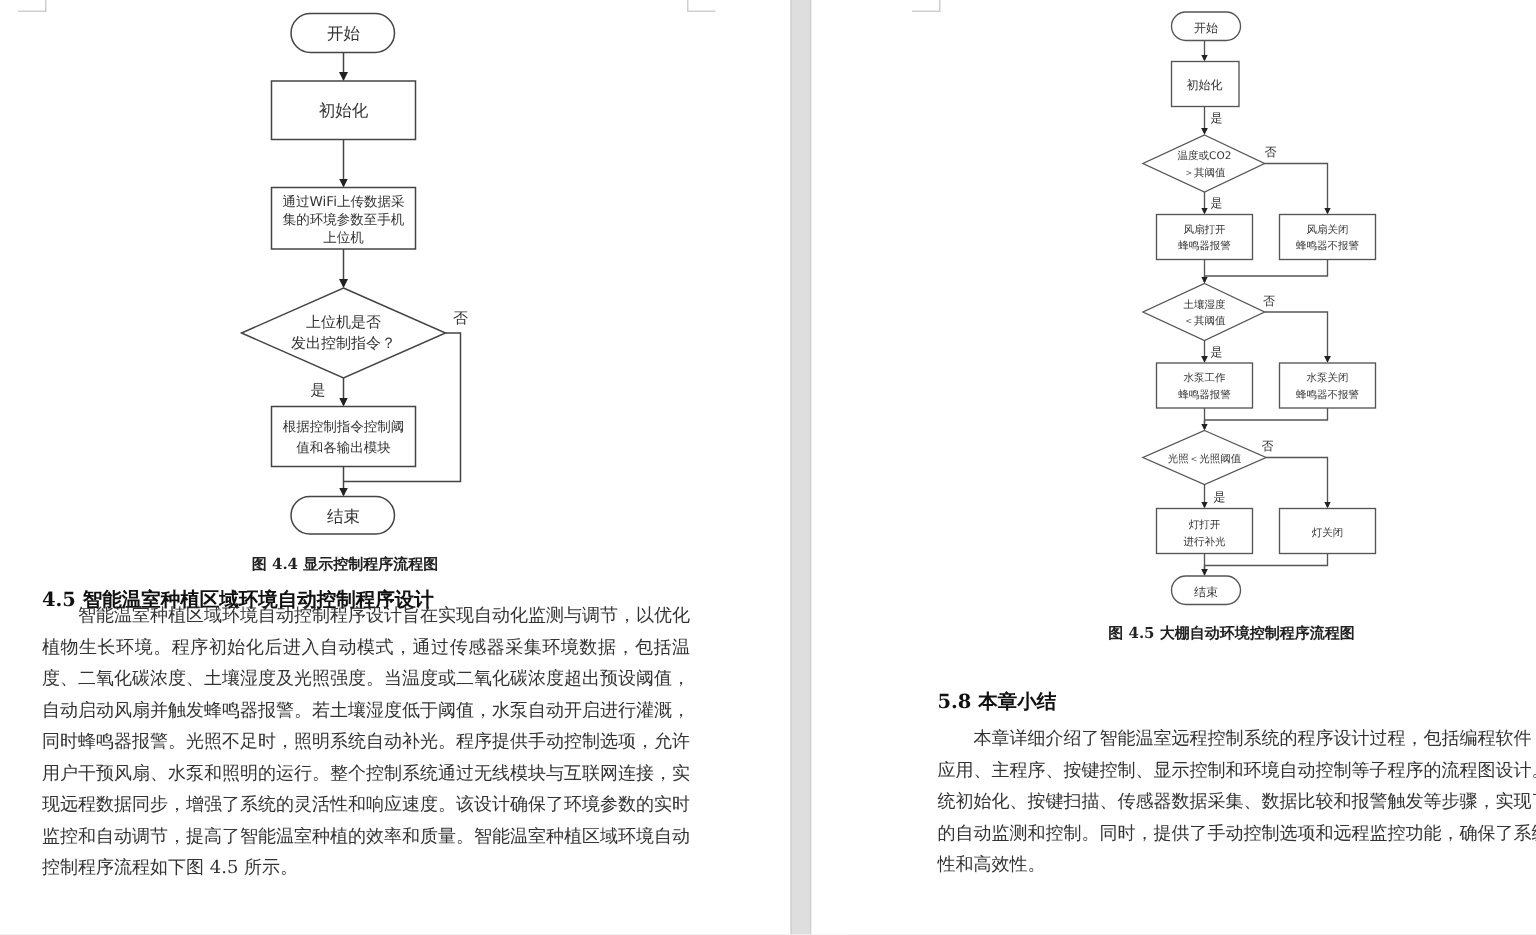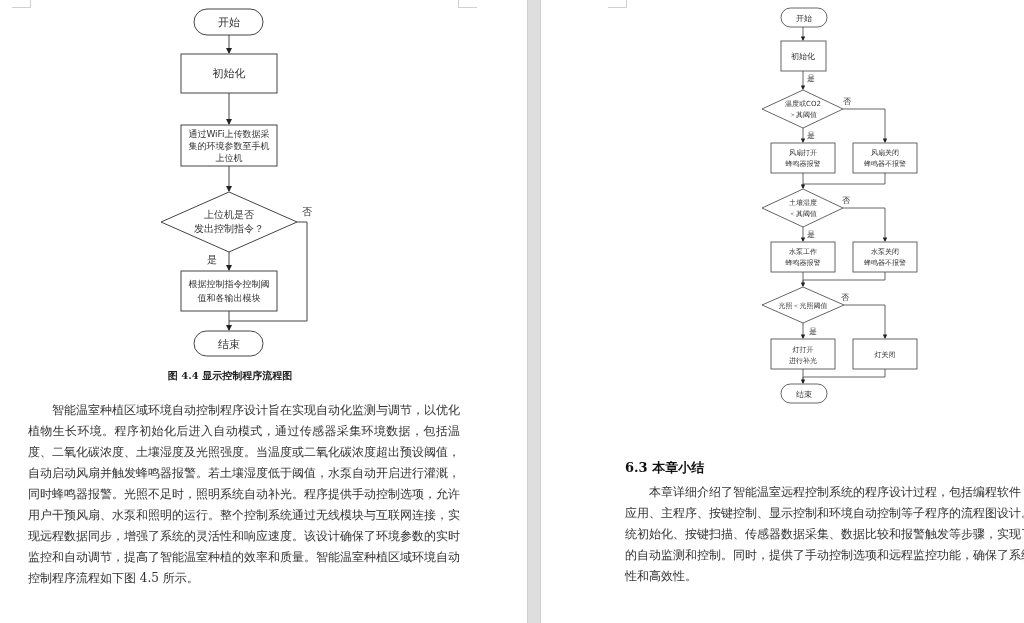--- a/index.html
+++ b/index.html
@@ -52,20 +52,21 @@
     <text x="229" y="232" font-size="10" text-anchor="middle">发出控制指令？</text>
     <text x="212" y="263" font-size="10" text-anchor="middle">是</text>
     <text x="307" y="215" font-size="10" text-anchor="middle">否</text>
     <text x="229" y="287" font-size="9" text-anchor="middle">根据控制指令控制阈</text>
     <text x="229" y="301" font-size="9" text-anchor="middle">值和各输出模块</text>
     <text x="229" y="348" font-size="11" text-anchor="middle">结束</text>
   </svg>
 
   <div class="caption" style="left:130px;top:369px;width:200px;">图 4.4  显示控制程序流程图</div>
 
+  <div class="heading" style="left:28px;top:391px;">4.5  智能温室种植区域环境自动控制程序设计</div>
 
   <div class="para" style="left:28px;top:400px;width:432px;text-indent:24px;">智能温室种植区域环境自动控制程序设计旨在实现自动化监测与调节，以优化植物生长环境。程序初始化后进入自动模式，通过传感器采集环境数据，包括温度、二氧化碳浓度、土壤湿度及光照强度。当温度或二氧化碳浓度超出预设阈值，自动启动风扇并触发蜂鸣器报警。若土壤湿度低于阈值，水泵自动开启进行灌溉，同时蜂鸣器报警。光照不足时，照明系统自动补光。程序提供手动控制选项，允许用户干预风扇、水泵和照明的运行。整个控制系统通过无线模块与互联网连接，实现远程数据同步，增强了系统的灵活性和响应速度。该设计确保了环境参数的实时监控和自动调节，提高了智能温室种植的效率和质量。智能温室种植区域环境自动控制程序流程如下图 4.5 所示。</div>
 </div>
 
 <div class="gutter"></div>
 
 <div id="page-right" class="page">
   <div class="crop tl" style="left:67px;top:0;"></div>
 
   <svg width="483" height="440" style="position:absolute;left:0;top:0;">
@@ -134,22 +135,23 @@
 
     <text x="262" y="308" font-size="7" text-anchor="middle">光照＜光照阈值</text>
     <text x="304" y="300" font-size="8" text-anchor="middle">否</text>
     <text x="272" y="334" font-size="8" text-anchor="middle">是</text>
     <text x="262" y="352" font-size="7" text-anchor="middle">灯打开</text>
     <text x="262" y="363" font-size="7" text-anchor="middle">进行补光</text>
     <text x="344" y="357" font-size="7" text-anchor="middle">灯关闭</text>
     <text x="263" y="397" font-size="8" text-anchor="middle">结束</text>
   </svg>
 
+  <div class="caption" style="left:180px;top:415px;width:200px;">图 4.5  大棚自动环境控制程序流程图</div>
 
-  <div class="heading" style="left:84px;top:459px;">6.3  本章小结</div>
+  <div class="heading" style="left:84px;top:459px;">5.8  本章小结</div>
 
   <div style="position:absolute;left:84px;top:482px;width:420px;font-size:12px;line-height:21px;color:#333;white-space:nowrap;">
     <div style="padding-left:24px;">本章详细介绍了智能温室远程控制系统的程序设计过程，包括编程软件 K</div>
     <div>应用、主程序、按键控制、显示控制和环境自动控制等子程序的流程图设计。通</div>
     <div>统初始化、按键扫描、传感器数据采集、数据比较和报警触发等步骤，实现了对</div>
     <div>的自动监测和控制。同时，提供了手动控制选项和远程监控功能，确保了系统的</div>
     <div>性和高效性。</div>
   </div>
 </div>
 

